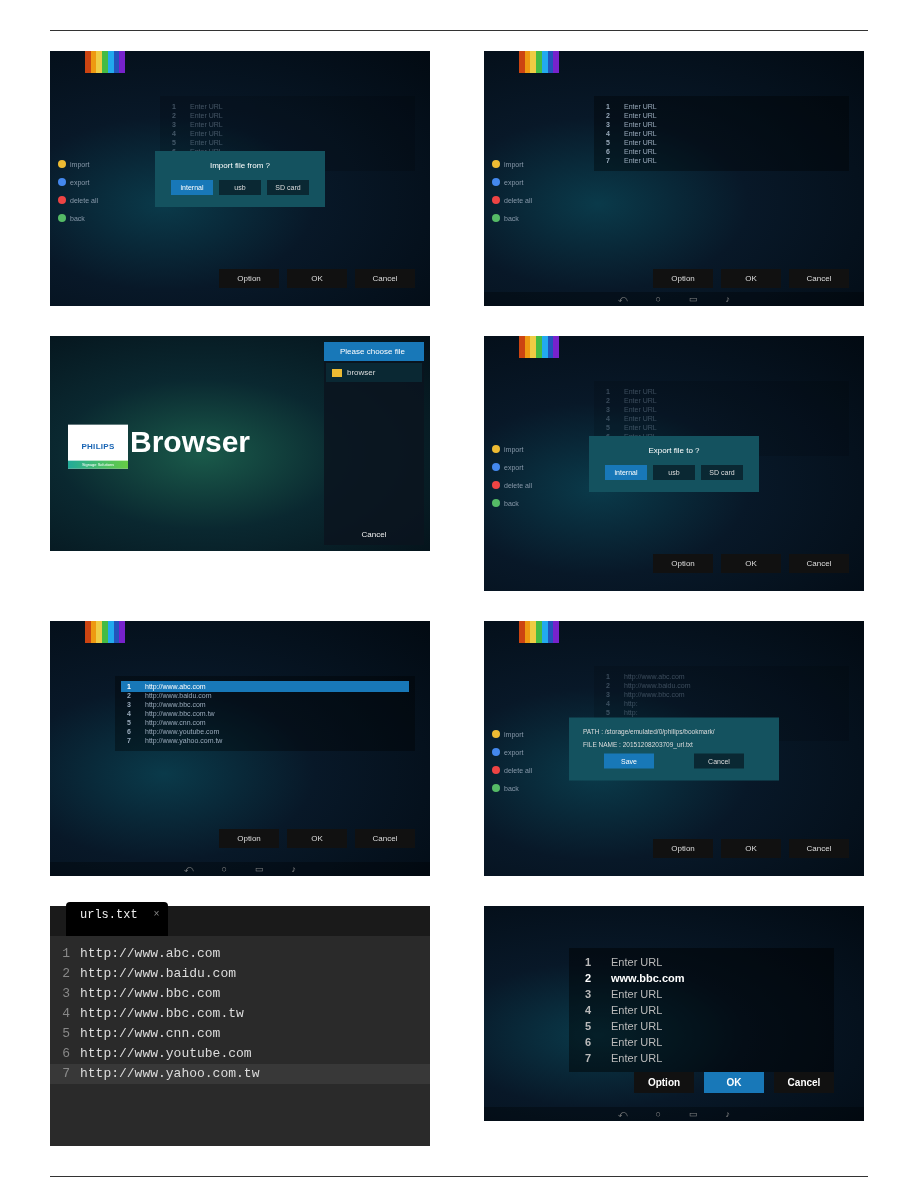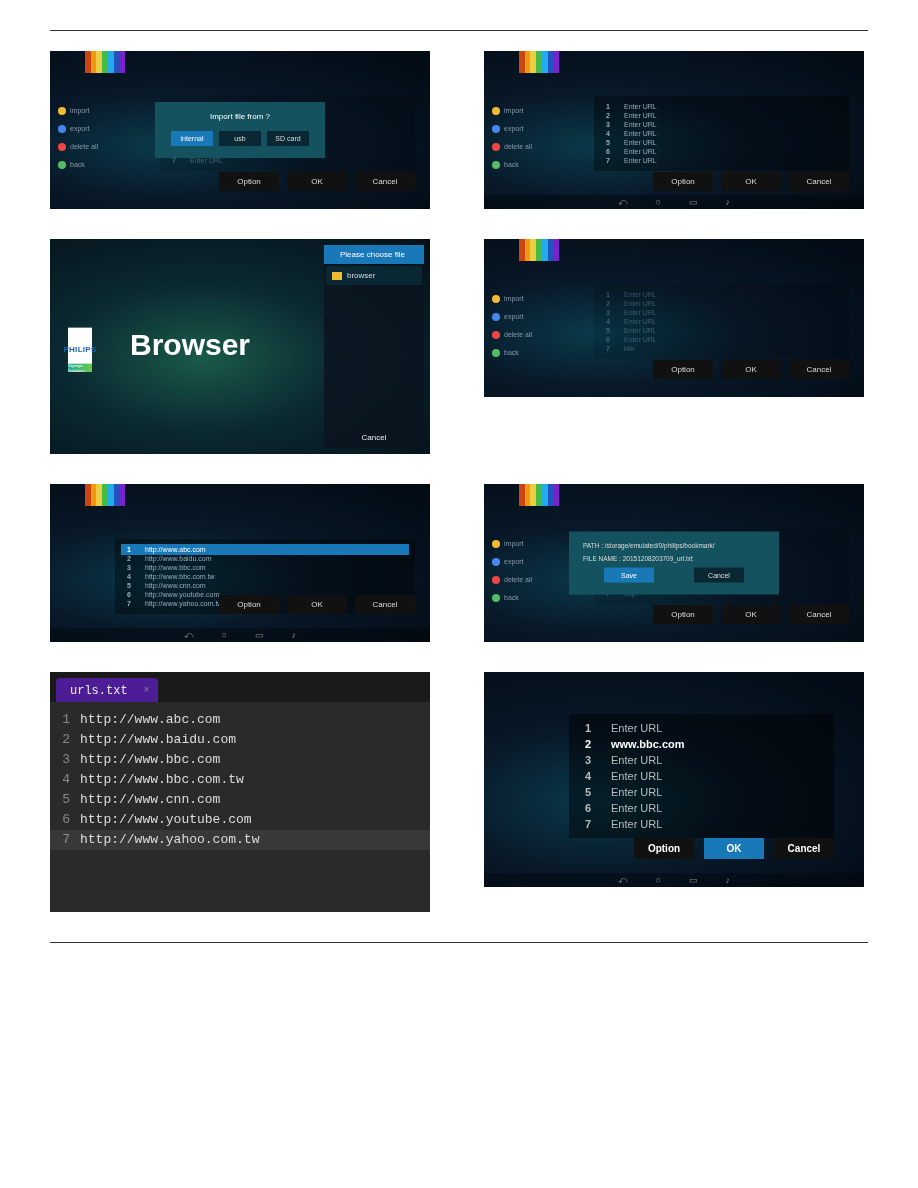--- a/index.html
+++ b/index.html
@@ -12,21 +12,21 @@
   }
   .page-border-top { border-top: 1px solid #333; margin-bottom: 20px; }
   .page-border-bottom { border-top: 1px solid #333; margin-top: 30px; }
   .grid {
     display: grid;
     grid-template-columns: 1fr 1fr;
     gap: 30px 50px;
   }
   .shot {
     width: 380px;
-    height: 158px;
+    height: 255px;
     position: relative;
     overflow: hidden;
     background: radial-gradient(ellipse at 30% 60%, #0a3a4a 0%, #081828 40%, #020a12 100%);
     font-size: 8px;
     color: #aaa;
   }
   .color-bars {
     position: absolute; top: 0; left: 35px; width: 40px; height: 22px;
     display: flex;
   }
@@ -80,43 +80,43 @@
   .export-dialog .dlg-btn { background:#0a2833; font-size:7px; padding:4px 0; width:50px; text-align:center; }
   .export-dialog .dlg-btn.sel { background:#1878b8; color:#fff; }
 
   
   .shot-browser {
     width:380px; height:215px; position:relative; overflow:hidden;
     background: radial-gradient(ellipse at 40% 55%, #1a5a4a 0%, #0a2830 45%, #041018 100%);
   }
   .philips-box {
     position:absolute; left:18px; top:50%; transform:translateY(-44%);
-    width:24px; height:44px; background:#fff; display:flex; flex-direction:column; justify-content:center; align-items:center;
+    width:60px; height:44px; background:#fff; display:flex; flex-direction:column; justify-content:center; align-items:center;
   }
   .philips-box .ph { color:#1864b4; font-weight:bold; font-size:8px; letter-spacing:0.3px; }
   .philips-box .bar { position:absolute; bottom:0; height:8px; width:100%; background:linear-gradient(90deg,#2a9,#6c4); font-size:4px; color:#fff; display:flex; align-items:center; justify-content:center; }
   .browser-text { position:absolute; left:80px; top:50%; transform:translateY(-56%); color:#fff; font-size:30px; font-weight:bold; }
   .file-panel {
     position:absolute; right:6px; top:6px; bottom:6px; width:100px;
     background: rgba(10,20,30,0.85);
   }
   .file-panel .hdr { background:#1878b8; color:#fff; font-size:8px; padding:5px 16px; }
   .file-panel .folder { display:flex; gap:5px; align-items:center; padding:5px 6px; font-size:8px; color:#ddd; background:#0a2833; margin:2px; }
   .file-panel .folder .ficon { width:10px; height:8px; background:#eb3; }
   .file-panel .cancel { position:absolute; bottom:6px; left:0; right:0; text-align:center; font-size:8px; color:#eee; }
 
   
   .editor {
     width:380px; height:240px; position:relative;
     background:#2a2a2a; color:#ddd; font-family: "Courier New", monospace;
   }
   .editor .tabbar { height:30px; background:#1a1a1a; display:flex; align-items:flex-end; }
   .editor .tab {
-    background:#4c1d95; color:#eee; font-size:12px; padding:6px 30px 4px 14px;
-    border-radius:4px 4px 0 0; position:relative; margin-left:6px;
+    background:#000000; color:#eee; font-size:12px; padding:6px 30px 14px 14px;
+    border-radius:4px 4px 0 0; position:relative; margin-left:16px;
   }
   .editor .tab .x { position:absolute; right:8px; top:7px; font-size:10px; color:#888; }
   .editor .lines { padding:8px 0; }
   .editor .lrow { display:flex; font-size:13px; line-height:20px; }
   .editor .lrow.cur { background:#383838; }
   .editor .lrow .ln { width:30px; text-align:right; color:#888; padding-right:10px; }
   .editor .lrow .tx { color:#ddd; }
 
   
   .shot-large {
@@ -363,20 +363,28 @@
         </div>
       <div class="url-row">
           <span class="num">6</span>
           <span>Enter URL</span>
         </div>
       <div class="url-row">
           <span class="num">7</span>
           <span>kkk</span>
         </div>
     </div>
+    <div class="dialog">
+      <div class="dlg-title">Export file to ?</div>
+      <div class="dlg-btns">
+        <div class="dlg-btn sel">internal</div>
+        <div class="dlg-btn">usb</div>
+        <div class="dlg-btn">SD card</div>
+      </div>
+    </div>
     <div class="btn-row">
       <div class="btn">Option</div>
       <div class="btn">OK</div>
       <div class="btn">Cancel</div>
     </div>
   </div>
 
   <div class="shot">
     <div class="color-bars">
         <span class="cb1"></span>

